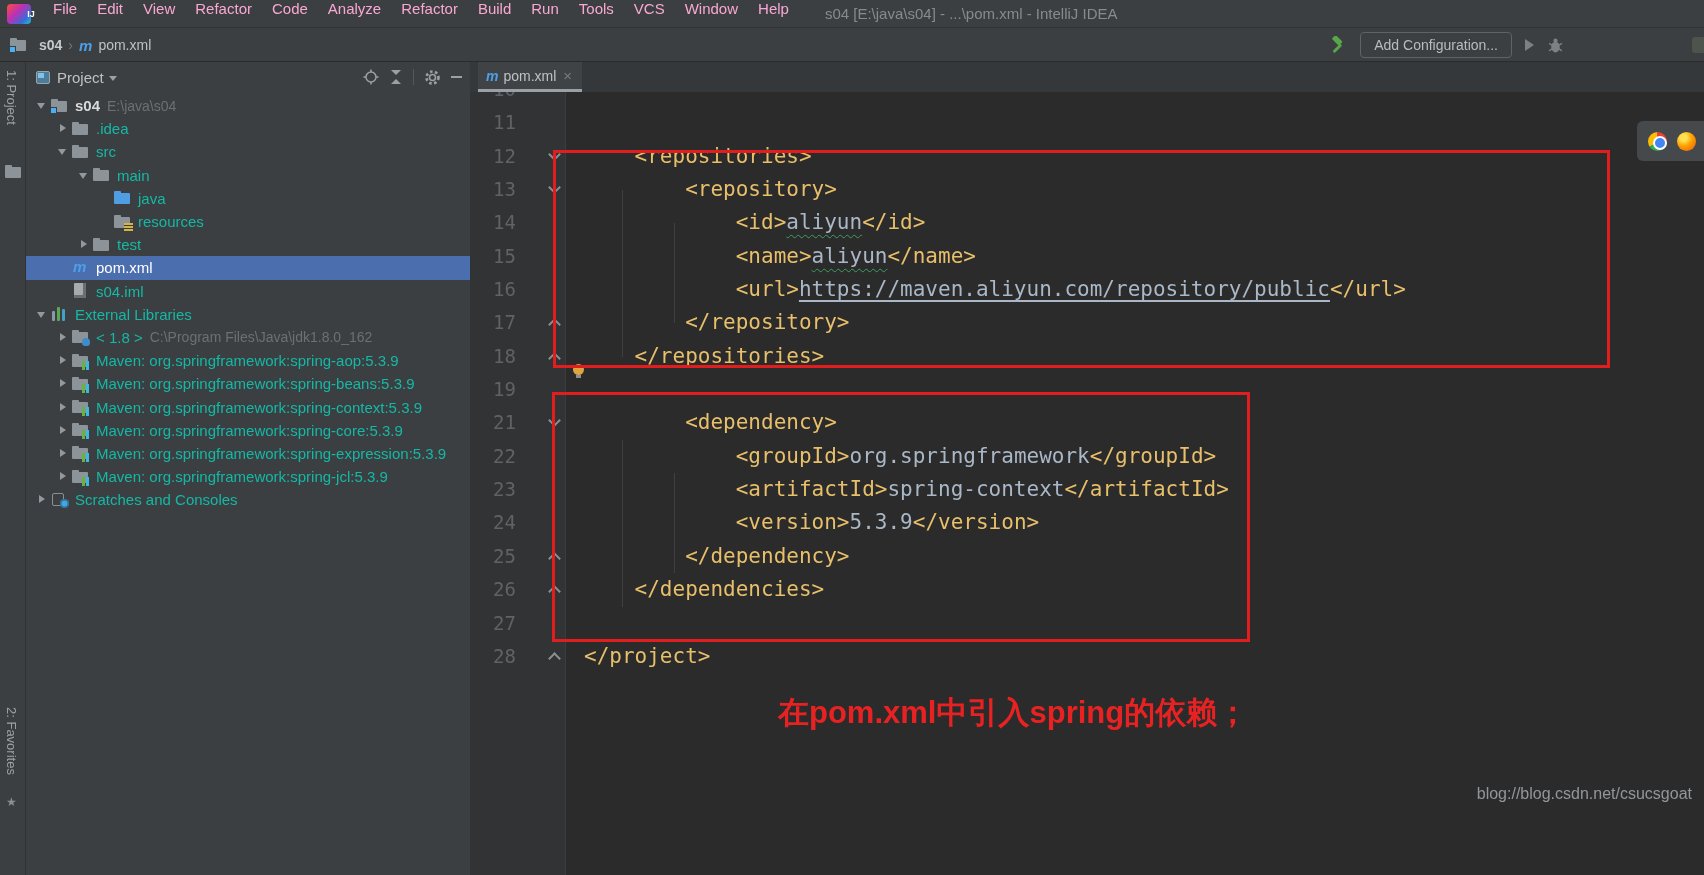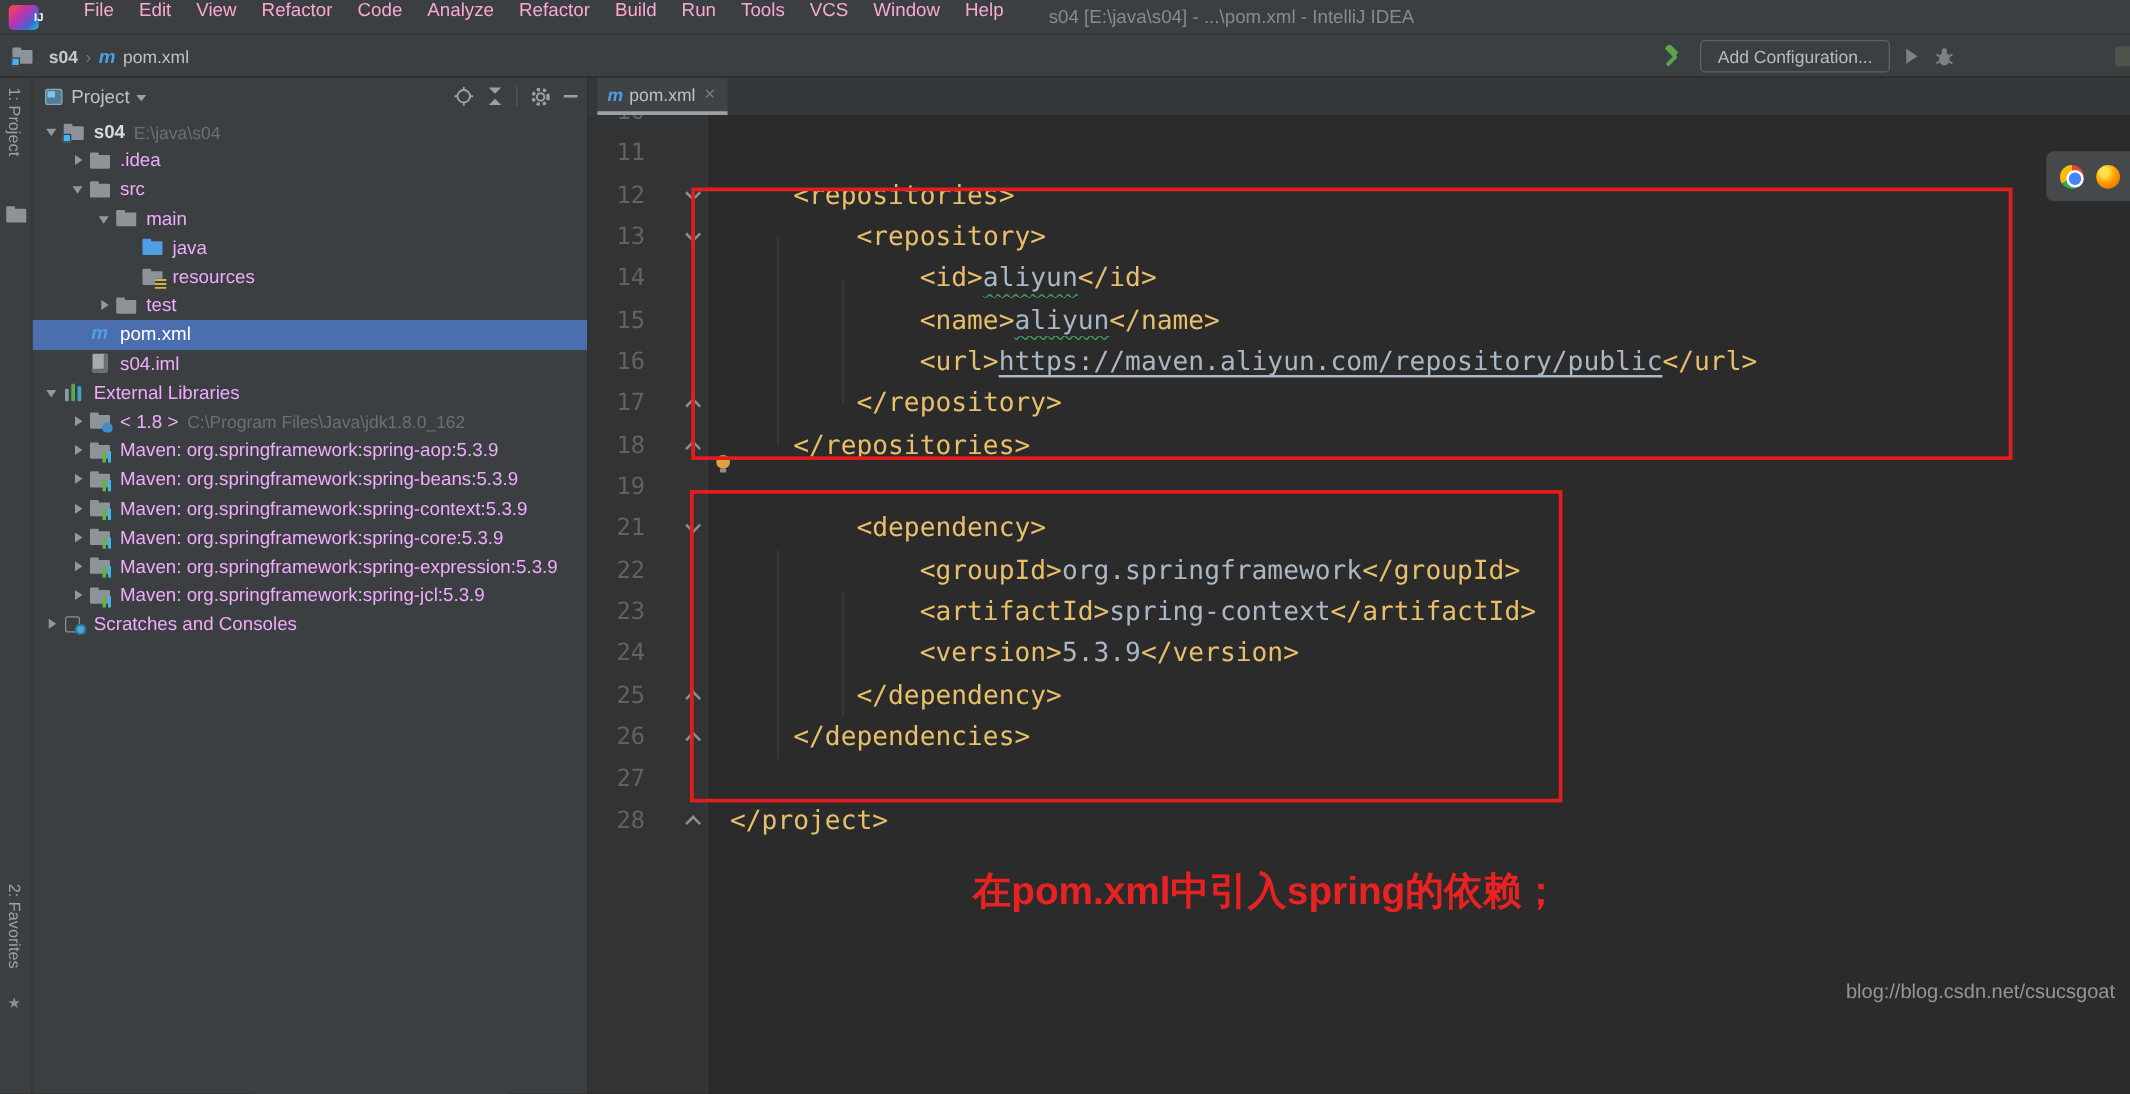--- a/index.html
+++ b/index.html
@@ -3,21 +3,21 @@
 <meta charset="utf-8">
 <style>
   * { box-sizing: border-box; margin: 0; padding: 0; }
   html,body { width:1704px; height:875px; overflow:hidden; background:#2b2b2b;
     font-family:"Liberation Sans", sans-serif; }
   .app { position:relative; width:1704px; height:875px; background:#2b2b2b; }
 
   
   .menubar { position:absolute; left:0; top:0; width:100%; height:28px; background:#3c3f41;
     display:flex; align-items:center; border-bottom:1px solid #323232; z-index:10;}
-  .logo { width:20px; height:20px; margin:0 26px 0 7px; border-radius:4px;
+  .logo { width:20px; height:20px; margin:0 12px 0 7px; border-radius:4px;
     background:linear-gradient(135deg,#fc4f38 0%,#c12fb2 40%,#3a6ad4 75%,#25c4d8 100%);
     display:flex; align-items:center; justify-content:center;
     color:#fff; font-size:9px; font-weight:bold;padding-left:24px; }
   .menu-item { color:#f9a8d4; font-size:15px; padding:0 10px; height:37px; line-height:28px; cursor:default; }
   .win-title { color:#878b8e; font-size:15px; margin-left:26px; }
 
   
   .toolbar { position:absolute; left:0; top:28px; width:100%; height:34px; background:#3c3f41;
     border-bottom:1px solid #2b2b2b; z-index:10; }
   .crumbs { position:absolute; left:10px; top:0; height:34px; display:flex; align-items:center; gap:6px; }
@@ -47,21 +47,21 @@
   .panel-header { height:30px; display:flex; align-items:center; padding-left:10px; position:relative; }
   .ph-title { color:#bfc1c3; font-size:15px; margin:0 5px 0 7px; }
   .caret-down { width:0; height:0; border-top:5px solid #9da0a3; border-left:4px solid transparent;
     border-right:4px solid transparent; margin-top:2px;}
   .ph-icons { position:absolute; right:8px; top:0; height:30px; display:flex; align-items:center; gap:10px; }
   .ph-divider { width:1px; height:16px; background:#55585a; }
   .minus-ic { width:11px; height:2px; background:#9da0a3; }
   .tree { position:absolute; top:32px; left:0; right:0; bottom:0; overflow:hidden; }
   .tree-row { height:23.2px; display:flex; align-items:center; position:relative; cursor:default; white-space:nowrap; }
   .tree-row.selected { background:#4b6eaf; }
-  .tr-label { color:#f0abfc; font-size:15px; }
+  .tr-label { color:#14b8a6; font-size:15px; }
   .tree-row.selected .tr-label { color:#ffffff; }
   .tr-label.bold { font-weight:bold; color:#d8dadc; }
   .tr-ann { color:#6d7073; font-size:14px; margin-left:7px; }
   .arrow { width:17px; height:17px; flex:none; position:relative; }
   .arrow.right::before { content:""; position:absolute; left:5px; top:4px; width:0; height:0;
     border-left:6px solid #91989e; border-top:4.5px solid transparent; border-bottom:4.5px solid transparent; }
   .arrow.down::before { content:""; position:absolute; left:3px; top:6px; width:0; height:0;
     border-top:6px solid #91989e; border-left:4.5px solid transparent; border-right:4.5px solid transparent; }
 
   

